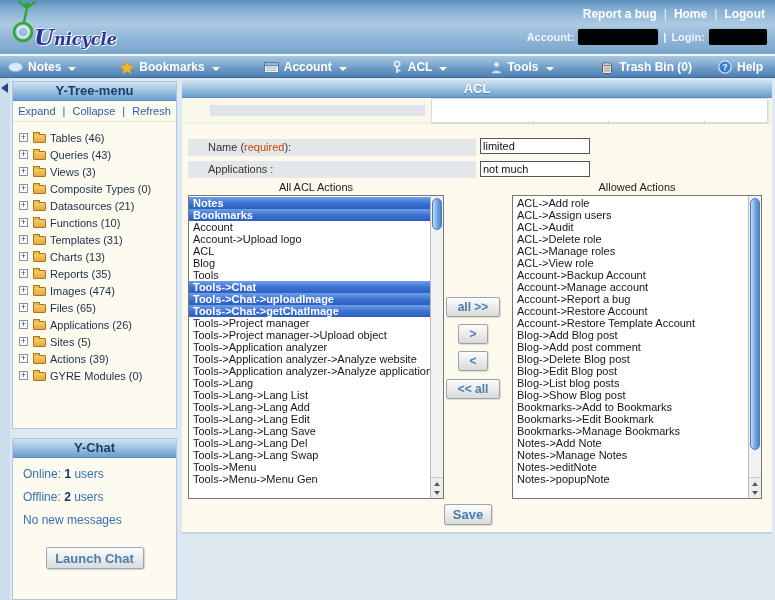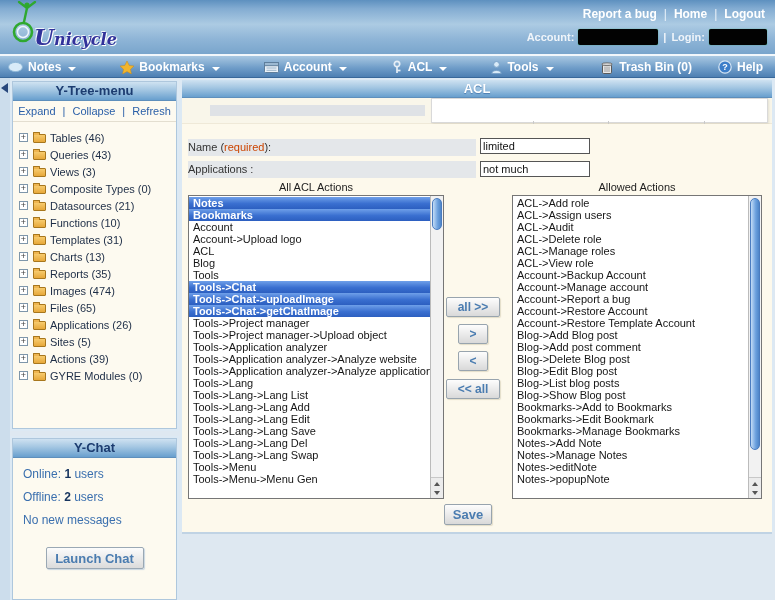--- a/index.html
+++ b/index.html
@@ -77,21 +77,21 @@
   .acl-header{height:17px;line-height:17px;color:#fff;text-shadow:0 1px 1px #4a7cb0;}
   .tab-strip{height:25px;background:#f9f6ea;display:flex;align-items:center;border-bottom:1px solid #efe9d8;}
   .grey-bar{flex:1;height:11px;background:#dfe2e6;margin-left:28px;margin-right:6px;}
   .tabs-box{background:#fff;border:1px solid #d9d9d9;box-shadow:1px 1px 2px rgba(80,80,60,.12);
     display:flex;align-items:center;height:23px;margin-right:4px;}
   .tab{padding:0 15px;font-size:11px;color:#1d1d1d;cursor:pointer;line-height:23px;white-space:nowrap;margin-top:44px;}
   .tab + .tab{border-left:1px solid #c9c9c9;}
   .main-body{position:relative;height:408px;background:#fdf9ec;border-bottom:2px solid #c0d3e4;box-sizing:content-box;}
 
   .form-label-bar{position:absolute;left:6px;width:288px;height:17px;line-height:17px;
-    background:#e4e7ea;font-size:11px;color:#333;padding-left:0;box-sizing:border-box;}
+    background:#e4e7ea;font-size:11px;color:#333;padding-left:20px;box-sizing:border-box;}
   .row-name{top:15px;} .row-desc{top:37px;}
   .req{color:#cc4400;}
   .text-input{position:absolute;left:298px;width:104px;height:14px;border:1px solid #555;
     background:#fff;font-size:11px;font-family:inherit;color:#111;padding:0 2px;}
   .input-name{top:14px;} .input-desc{top:37px;}
 
   .list-title{position:absolute;top:57px;font-size:11px;color:#1d1d1d;text-align:center;}
   .title-left{left:6px;width:256px;} .title-right{left:330px;width:250px;}
   .listbox{position:absolute;top:71px;height:304px;background:#fff;border:1px solid #767676;box-sizing:border-box;overflow:hidden;}
   .listbox.left{left:6px;width:256px;} .listbox.right{left:330px;width:250px;}

